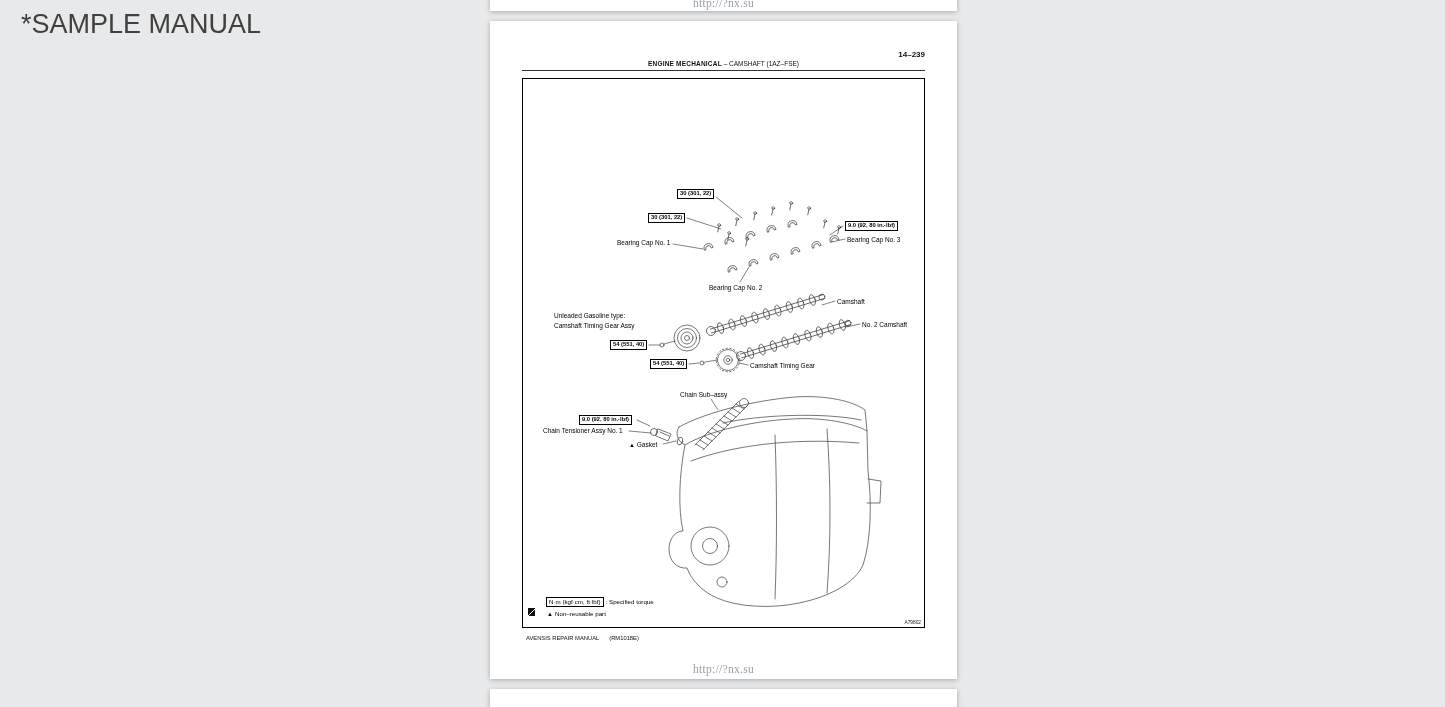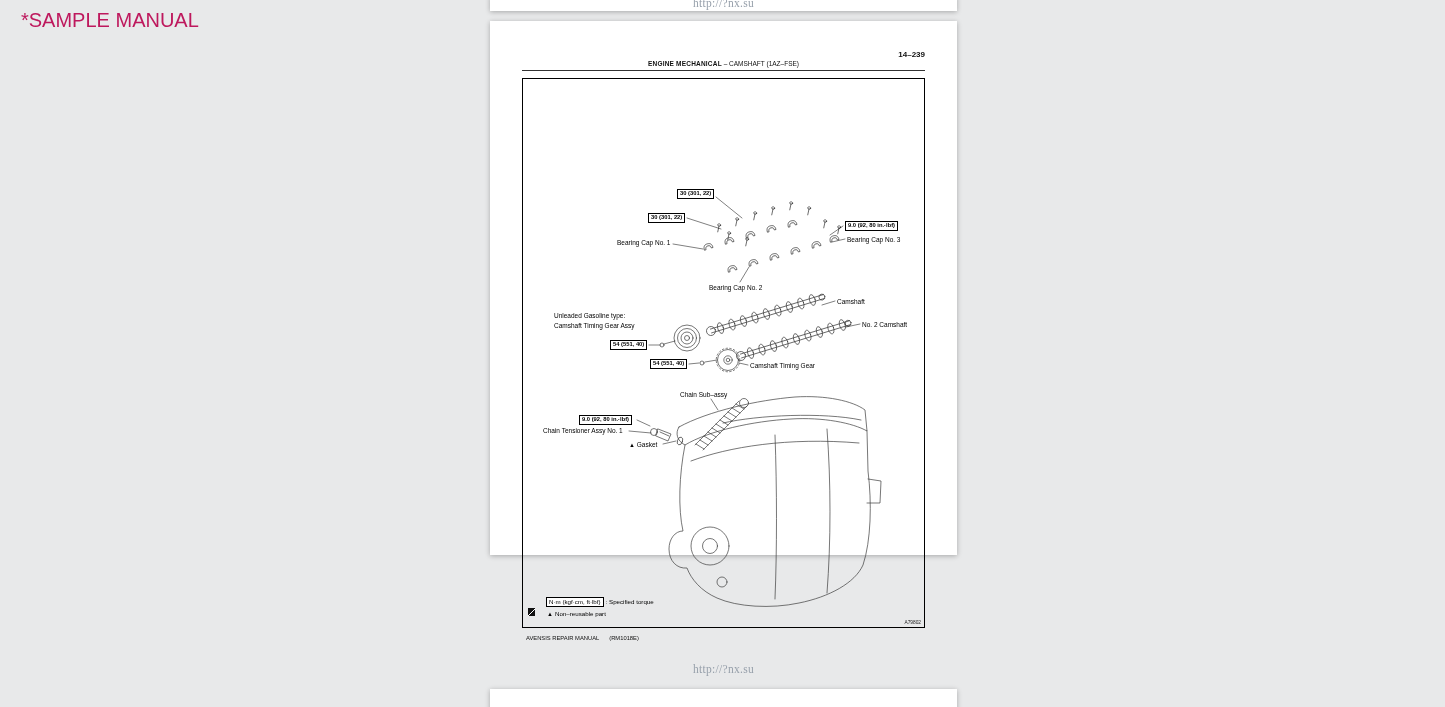--- a/index.html
+++ b/index.html
@@ -1,21 +1,21 @@
 <!DOCTYPE html>
 <html><head>
 <meta charset="utf-8">
 <style>
   *{margin:0;padding:0;box-sizing:border-box}
   html,body{width:1445px;height:707px;background:#e8e9ea;font-family:"Liberation Sans",sans-serif;overflow:hidden}
   body{position:relative}
-  .sample-label{position:absolute;left:21px;top:9px;font-size:20px;color:#be185d;white-space:nowrap}
+  .sample-label{position:absolute;left:21px;top:9px;font-size:27px;color:#404040;white-space:nowrap}
   .sheet{position:absolute;left:490px;width:467px;background:#fff;box-shadow:0 1px 5px rgba(0,0,0,.28)}
   .sheet-prev{top:-4px;height:15px;overflow:hidden}
-  .sheet-main{top:21px;height:534px}
+  .sheet-main{top:21px;height:658px}
   .sheet-next{top:689px;height:22px}
   .url-mark{font-family:"Liberation Serif",serif;font-size:11.5px;color:#97a0ab;text-align:center;letter-spacing:.3px;width:100%}
   .url-top{position:absolute;left:0;top:1px}
   .url-bottom{position:absolute;left:0;top:642px}
   .page-number{position:absolute;top:29px;right:32px;font-size:8px;font-weight:bold;color:#111}
   .doc-header{position:absolute;top:39px;left:32px;width:403px;text-align:center;font-size:6.5px;color:#111;white-space:nowrap}
   .doc-header .sec{font-weight:bold;letter-spacing:.2px}
   .header-rule{position:absolute;top:49px;left:32px;width:403px;border-top:1px solid #333}
   .figure-frame{position:absolute;left:32px;top:57px;width:403px;height:550px;border:1px solid #000}
   .diagram{position:absolute;left:0;top:0}

